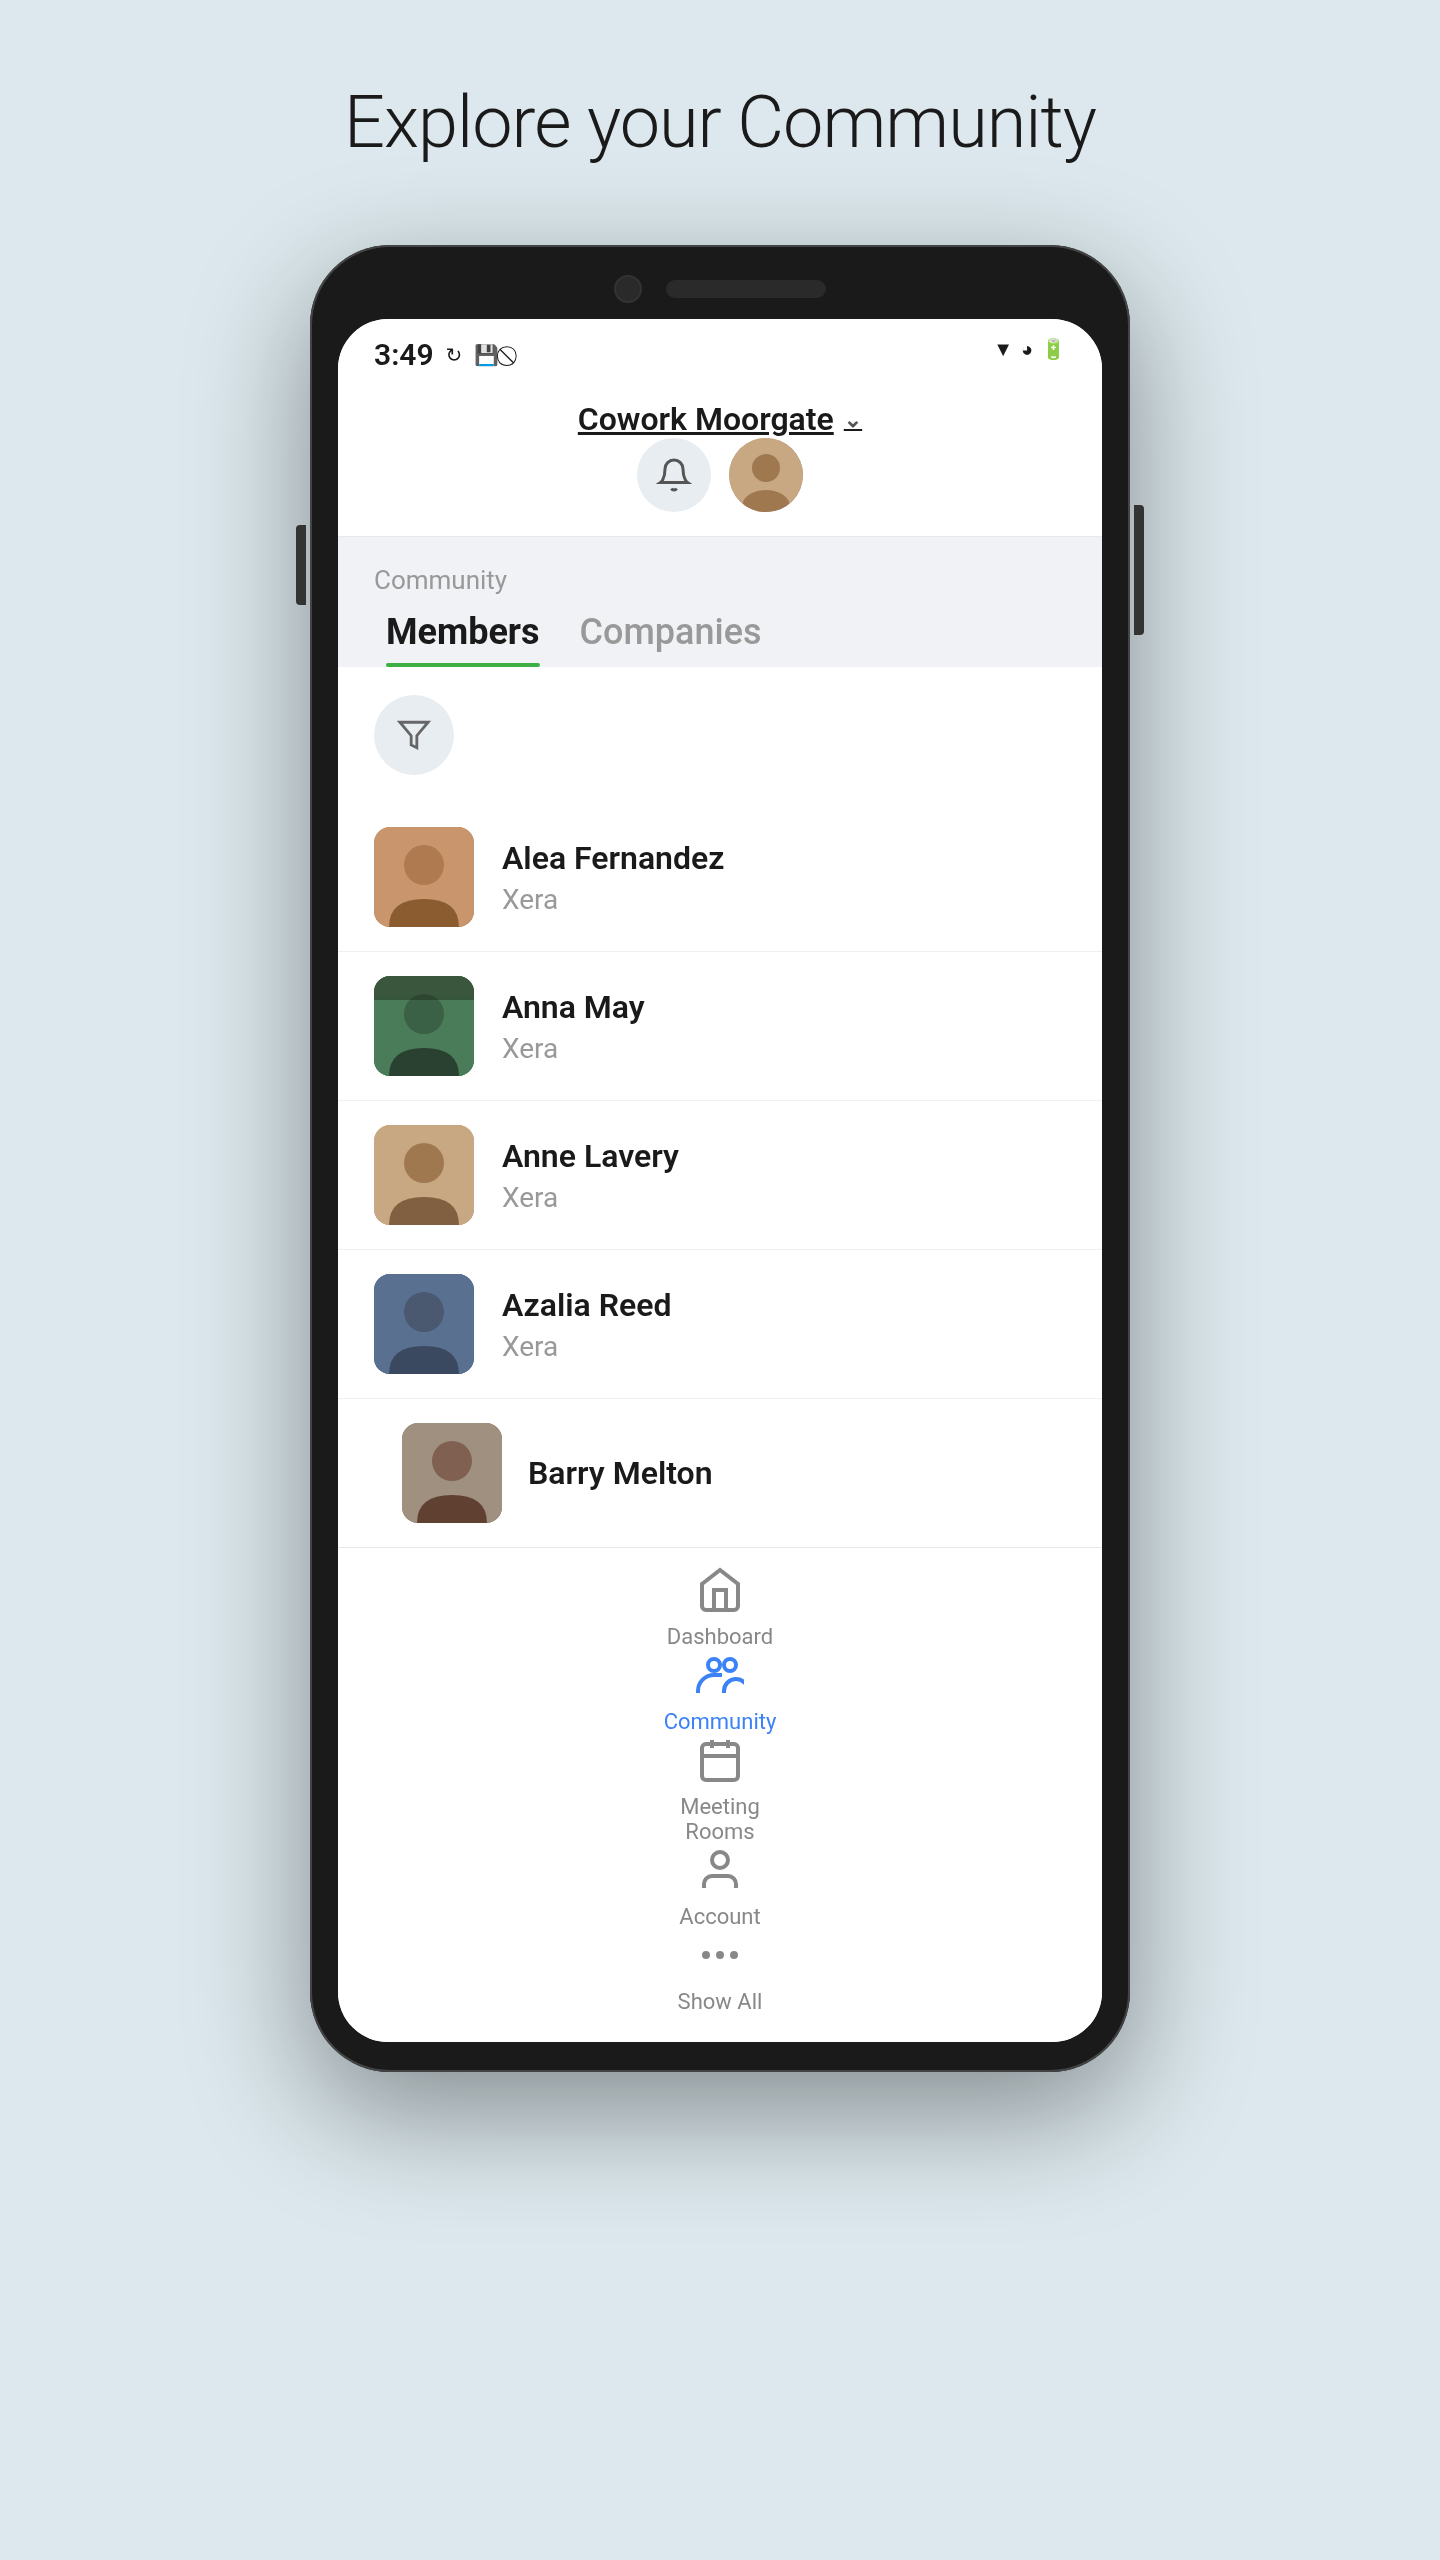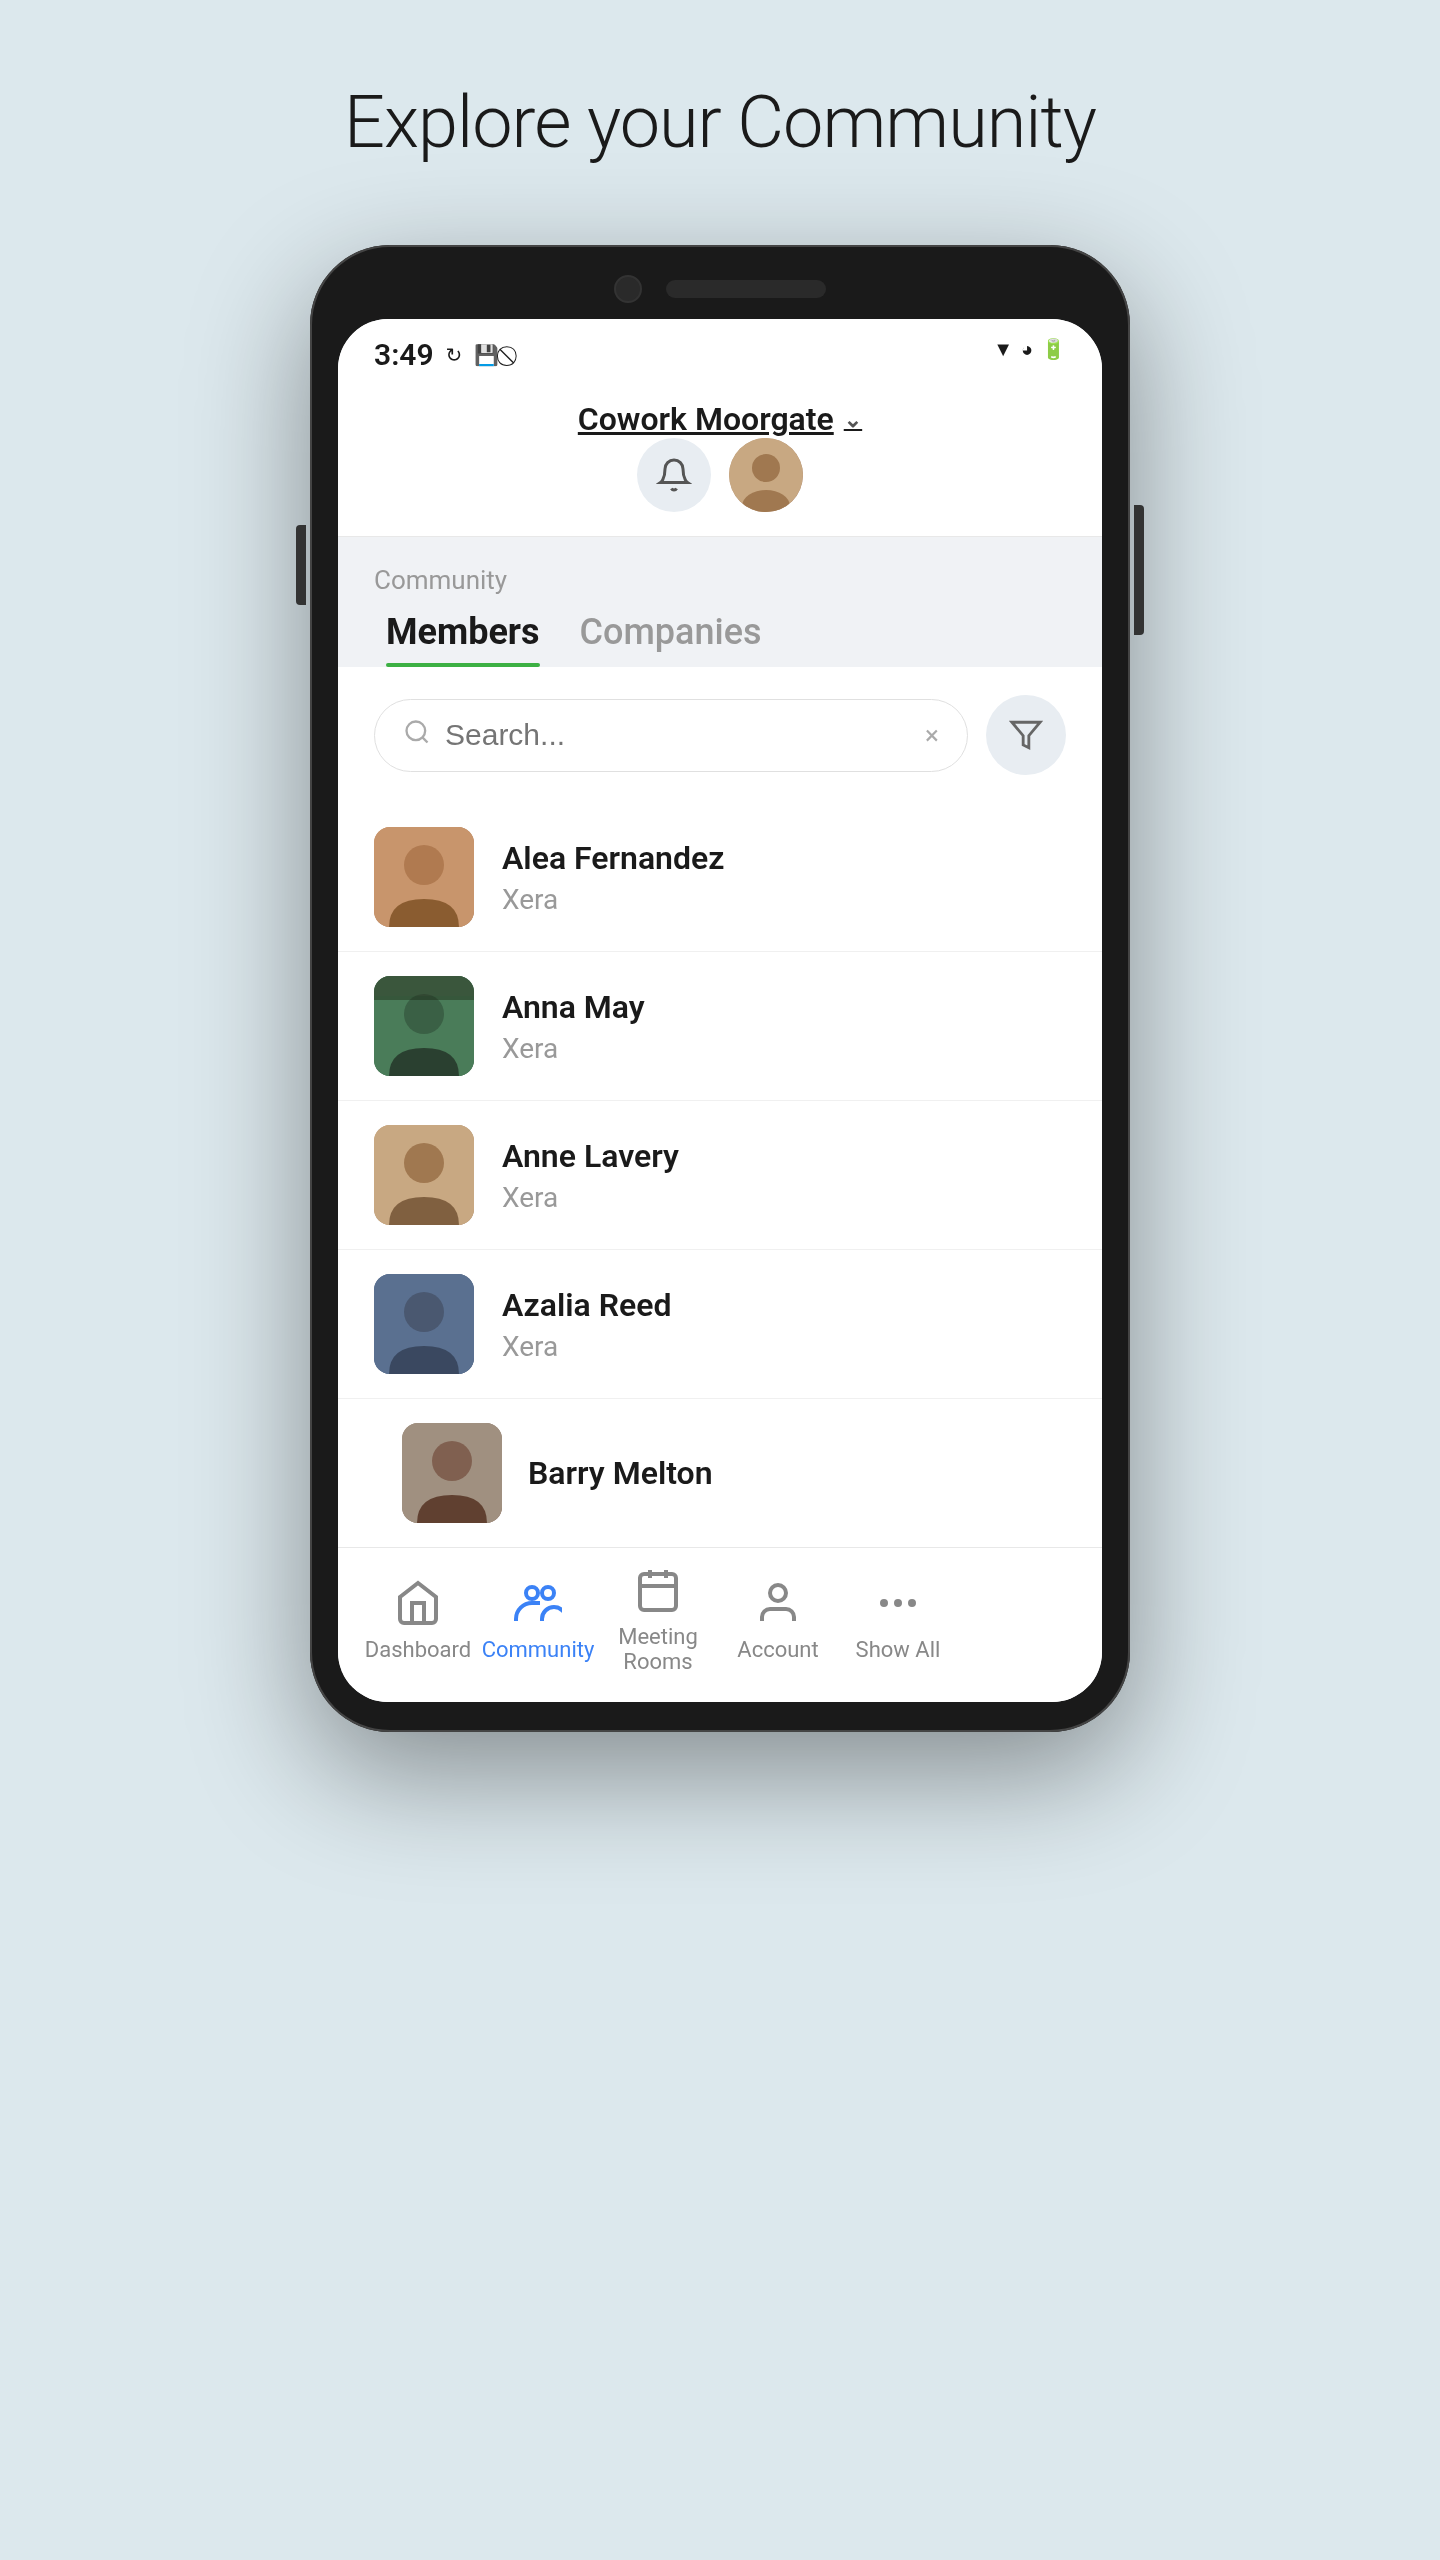--- a/index.html
+++ b/index.html
@@ -336,23 +336,24 @@
     .member-company {
       font-size: 28px;
       color: #999;
     }
 
     
     .bottom-nav {
       background: white;
       border-top: 1px solid #e8e8e8;
       display: flex;
-      justify-content: flex-start;
+      justify-content: space-between;
       align-items: center;
       padding: 16px 20px 28px;
+      flex-direction: column;
     }
 
     .nav-item {
       display: flex;
       flex-direction: column;
       align-items: center;
       gap: 8px;
       cursor: pointer;
       min-width: 120px;
     }
@@ -456,30 +457,20 @@
     <div class="tabs-row">
       <div class="tab-item active">
         <span>Members</span>
       </div>
       <div class="tab-item">
         <span>Companies</span>
       </div>
     </div>
 
     <div class="search-area">
-      <div class="search-bar">
-        <span class="search-icon-wrap">
-          <svg width="28" height="28" viewBox="0 0 24 24" stroke="#aaa" fill="none" stroke-width="2">
-            <circle cx="11" cy="11" r="8"></circle>
-            <line x1="21" y1="21" x2="16.65" y2="16.65"></line>
-          </svg>
-        </span>
-        <input class="search-input" type="text" placeholder="Search..." style="">
-        <span class="search-clear">×</span>
-      </div>
       <div class="filter-btn">
         <svg viewBox="0 0 24 24">
           <polygon points="22 3 2 3 10 12.46 10 19 14 21 14 12.46 22 3"></polygon>
         </svg>
       </div>
     </div>
 
     <div class="member-list">
 
       <div class="member-item">

